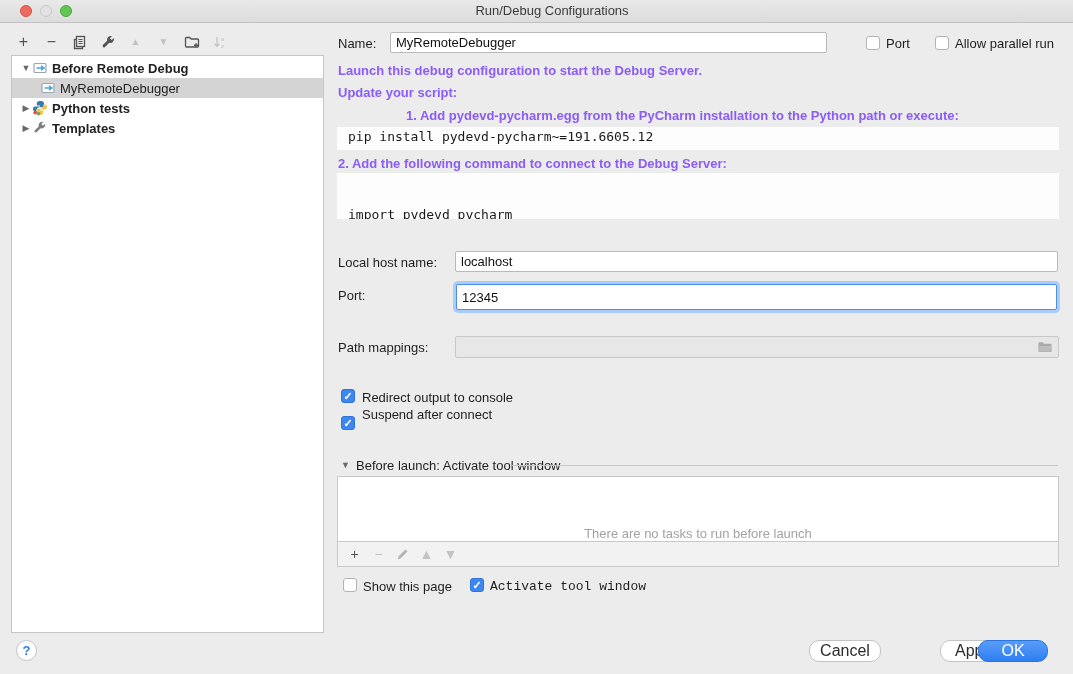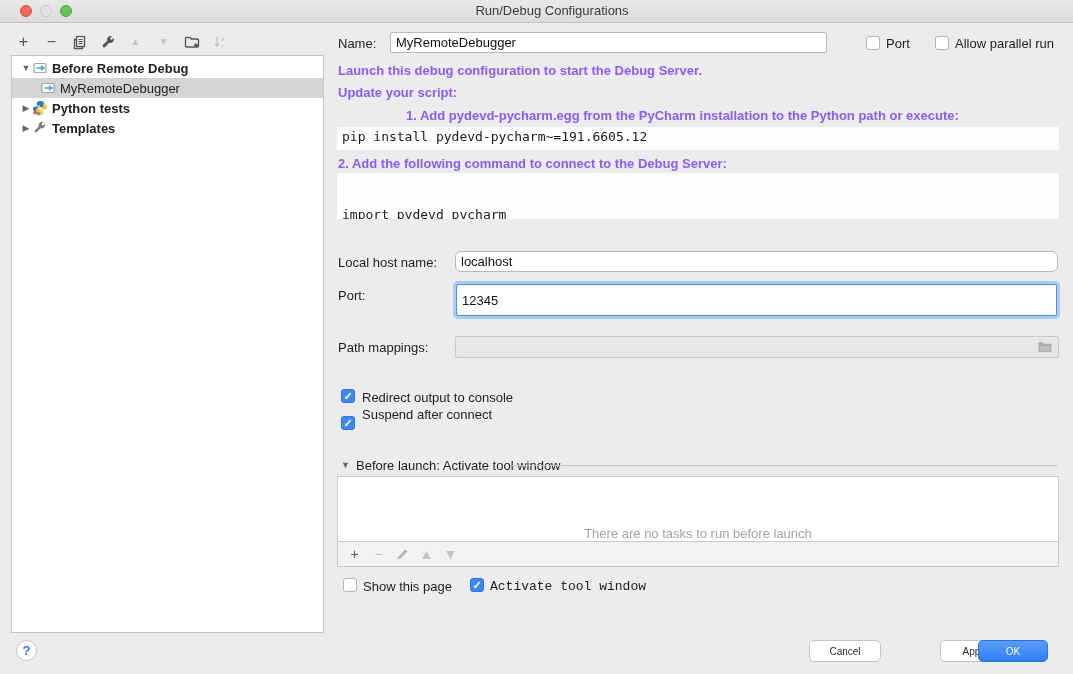--- a/index.html
+++ b/index.html
@@ -47,30 +47,30 @@
   .flabel{position:absolute;color:#1e1e1e;}
   .txt{position:absolute;color:#8b5cf6;font-weight:bold;}
   input.field{
     position:absolute;height:21px;box-sizing:border-box;border:1px solid #b9b9b9;
     border-radius:2px;background:#fff;font-family:"Liberation Sans",sans-serif;
     font-size:13px;color:#111;padding:0 5px;outline:none;
   }
   input.field.focused{
     border:1px solid #4d8fe3;
     box-shadow:0 0 0 3px #a9cdf6;
-    height:32px;
+    height:26px;
   }
   .field-disabled{
     position:absolute;box-sizing:border-box;border:1px solid #c8c8c8;
     border-radius:2px;background:#e7e7e7;
   }
   .code{
     position:absolute;background:#fdfdfd;
     font-family:"DejaVu Sans Mono",monospace;font-size:13px;color:#1a1a1a;
-    padding:2px 5px;box-sizing:border-box;white-space:pre;overflow:hidden;
+    padding:2px 11px;box-sizing:border-box;white-space:pre;overflow:hidden;
   }
   .code div{line-height:17px;}
 
   
   .cb{position:absolute;width:14px;height:14px;border-radius:3px;box-sizing:border-box;
       background:#fff;border:1px solid #b4b4b4;}
   .cb.checked{background:#3e86f0;border:1px solid #2f74dd;}
   .cb.checked::after{
     content:"\2713";position:absolute;left:0;top:0;width:100%;height:100%;
     color:#fff;font-size:11px;line-height:13px;text-align:center;font-weight:bold;
@@ -91,23 +91,23 @@
   }
   .tasks-toolbar .tbi{width:15px;height:15px;font-size:14px;}
 
   
   .help-btn{
     position:absolute;left:16px;top:640px;width:21px;height:21px;border-radius:50%;
     background:#fff;border:1px solid #c3c3c3;box-sizing:border-box;
     color:#2f7de3;font-size:13px;font-weight:bold;text-align:center;line-height:19px;
   }
   .btn{
-    position:absolute;top:640px;height:22px;box-sizing:border-box;border-radius:5px;
+    position:absolute;top:640px;height:22px;box-sizing:border-box;border-radius:10px;
     border:1px solid #c3c3c3;background:#fff;color:#2b2b2b;
-    font-family:"Liberation Sans",sans-serif;font-size:10px;
+    font-family:"Liberation Sans",sans-serif;font-size:16px;
     display:flex;align-items:center;justify-content:center;
   }
   .btn-cancel{left:809px;width:72px;}
   .btn-apply{left:940px;width:70px;}
   .btn-ok{left:978px;width:70px;background:linear-gradient(#5a9df8,#2e7ef2);
           border:1px solid #2a74e0;color:#fff;}
 </style>
 </head>
 <body>
 
@@ -224,21 +224,21 @@
   <div class="txt" style="left:338px;top:85px;">Update your script:</div>
   <div class="txt" style="left:358px;top:108px;margin-left:48px;">1. Add pydevd-pycharm.egg from the PyCharm installation to the Python path or execute:</div>
   <div class="code" style="left:337px;top:127px;width:722px;height:23px;">pip install pydevd-pycharm~=191.6605.12</div>
   <div class="txt" style="left:338px;top:156px;">2. Add the following command to connect to the Debug Server:</div>
   <div class="code" style="left:337px;top:173px;width:722px;height:46px;padding-top:3px;">
     <div>import pydevd_pycharm</div>
     
   </div>
 
   <div class="flabel" style="left:338px;top:255px;">Local host name:</div>
-  <input class="field" style="left: 455px; top: 251px; width: 603px; border-radius: 6px;" value="localhost">
+  <input class="field" style="left: 455px; top: 251px; width: 603px;" value="localhost">
   <div class="flabel" style="left:338px;top:288px;">Port:</div>
   <input class="field focused" style="left: 456px; top: 284px; width: 601px;" value="12345">
 
   <div class="flabel" style="left:338px;top:340px;">Path mappings:</div>
   <div class="field-disabled" style="left:455px;top:336px;width:604px;height:22px;"></div>
   <div style="position:absolute;left:1037px;top:339px;">
     <svg width="16" height="16" viewBox="0 0 16 16">
         <path d="M1.5 4.2c0-.5.4-.9.9-.9h3.2l1.4 1.4h6.6c.5 0 .9.4.9.9v6.6c0 .5-.4.9-.9.9H2.4c-.5 0-.9-.4-.9-.9z" fill="#a9a9a9"></path>
         <path d="M2.2 7h12l-1.2 5.6H2.4z" fill="#bdbdbd"></path>
       </svg>

